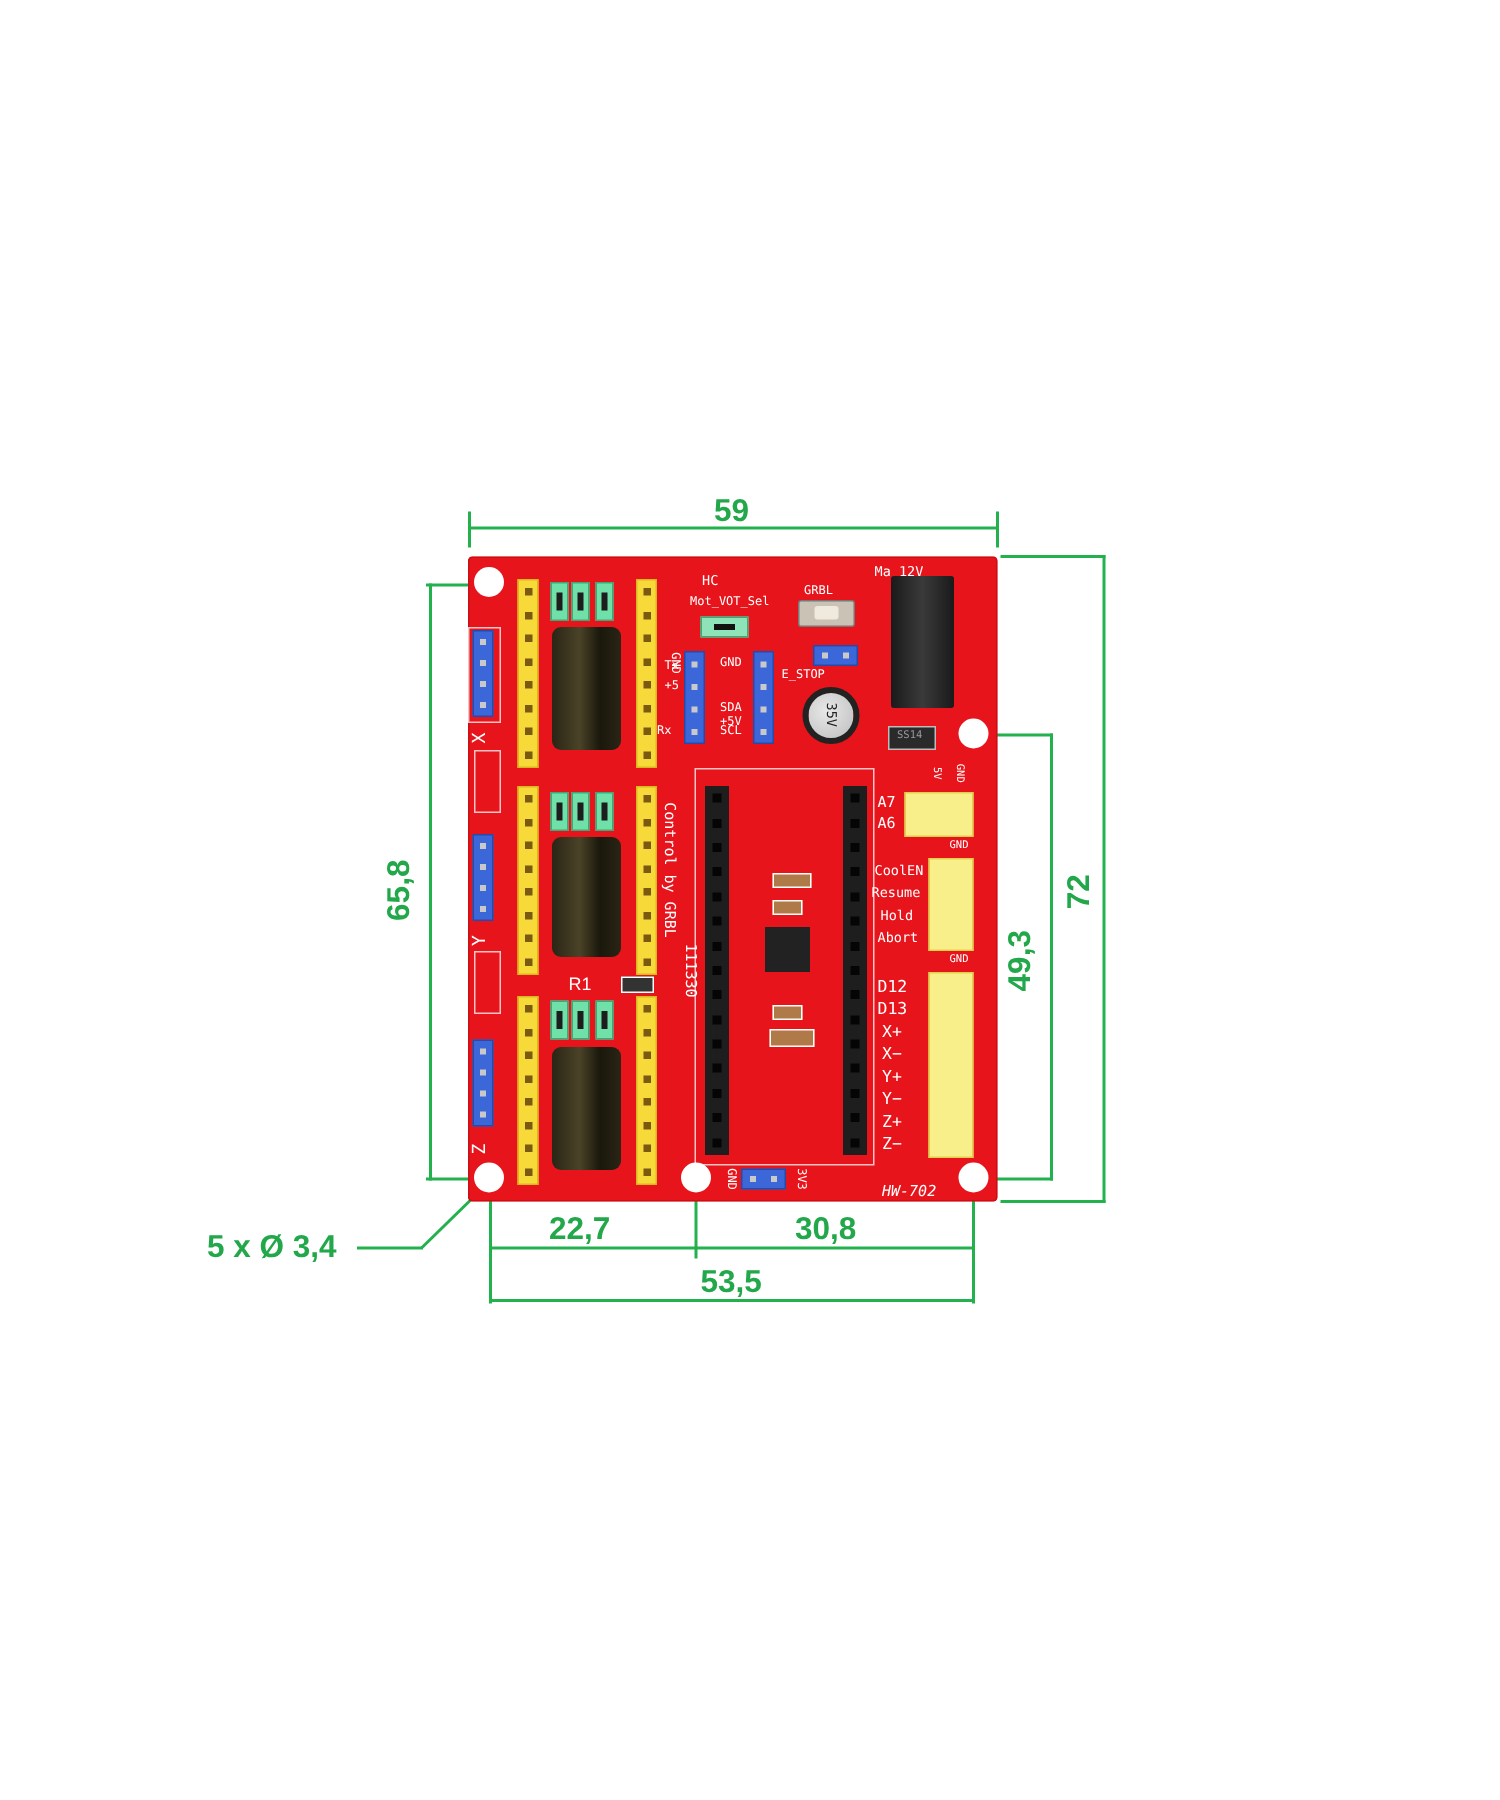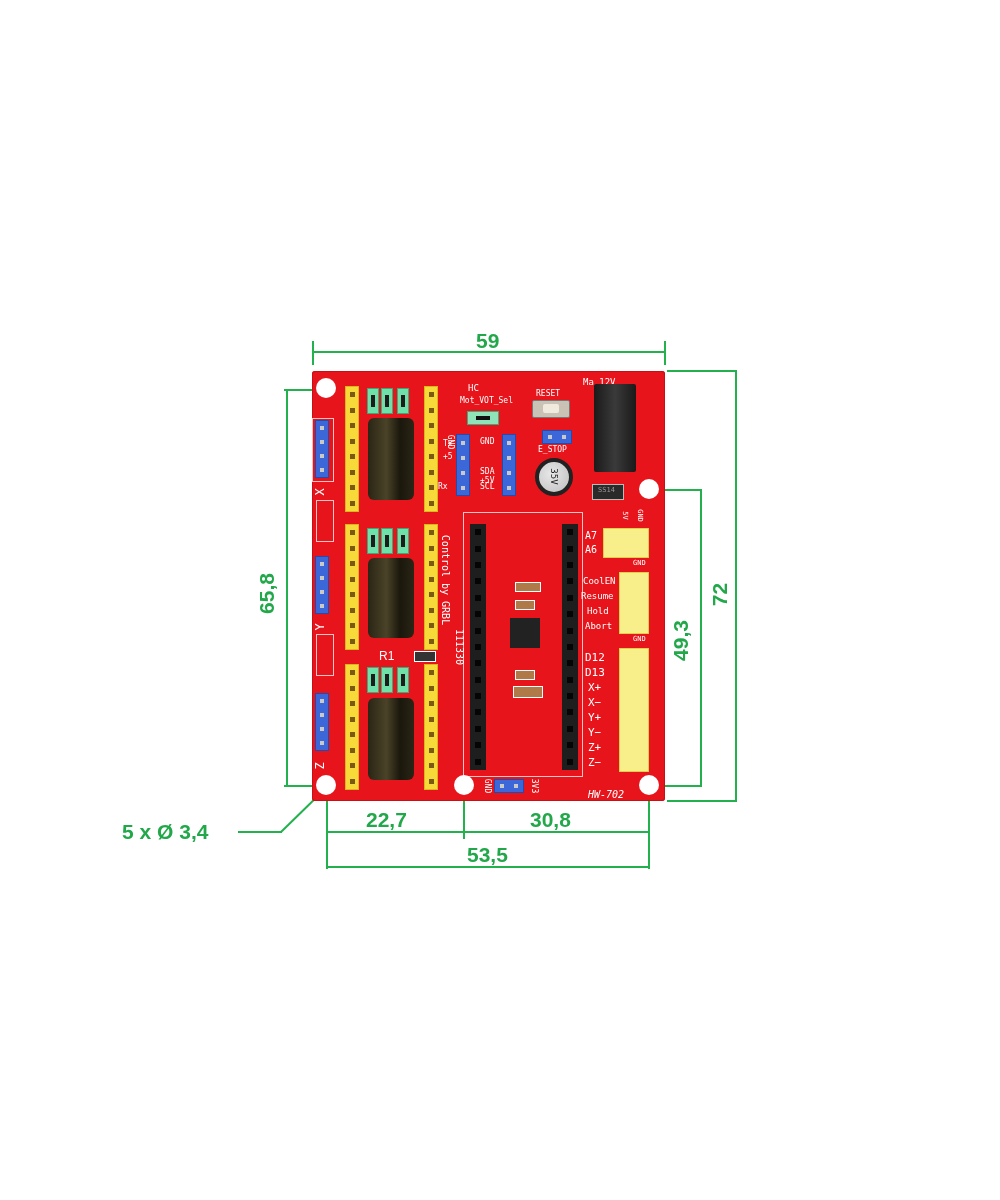--- a/index.html
+++ b/index.html
@@ -54,21 +54,21 @@
 <div class="dim-line" style="left:326px;top:831px;width:324px;height:2px;"></div>
 <div class="dim-line" style="left:326px;top:866px;width:324px;height:2px;"></div>
 <div class="dim-text" style="left:366px;top:809px;">22,7</div>
 <div class="dim-text" style="left:530px;top:809px;">30,8</div>
 <div class="dim-text" style="left:467px;top:844px;">53,5</div>
 
 <div class="dim-line" style="left:238px;top:831px;width:44px;height:2px;"></div>
 <svg class="abs" style="left:280px;top:788px;" width="50" height="46">
     <line x1="1" y1="44" x2="44" y2="2" stroke="#22b14c" stroke-width="2"></line>
   </svg>
-<div class="dim-text" style="left:122px;top:821px;">5 x Ø 3,4</div>
+<div class="dim-text" style="left:138px;top:821px;">5 x Ø 3,4</div>
 
 <div class="board"></div>
 
 <div class="hole" style="left:316px;top:378px;"></div>
 <div class="hole" style="left:639px;top:479px;"></div>
 <div class="hole" style="left:316px;top:775px;"></div>
 <div class="hole" style="left:454px;top:775px;"></div>
 <div class="hole" style="left:639px;top:775px;"></div>
 
 <div class="outline" style="left:312px;top:418px;width:20px;height:62px;"></div>
@@ -172,21 +172,21 @@
 <div class="jumper" style="left:381px;top:667px;"></div>
 <div class="jumper" style="left:397px;top:667px;"></div>
 <div class="cap" style="left:368px;top:698px;width:46px;height:82px;"></div>
 
 <div class="silk" style="left:468px;top:384px;">HC</div>
 <div class="silk" style="left:460px;top:397px;font-size:8px;">Mot_VOT_Sel</div>
 <div class="abs" style="left:467px;top:411px;width:32px;height:14px;background:#8fe3b8;border:1px solid #3fa879;box-sizing:border-box;">
     <div style="position:absolute;left:8px;top:4px;width:14px;height:4px;background:#111;"></div>
   </div>
 
-<div class="silk" style="left:536px;top:390px;font-size:8px;">RESET</div>
+<div class="silk" style="left:536px;top:390px;font-size:8px;">GRBL</div>
 <div class="abs" style="left:532px;top:400px;width:36px;height:16px;background:#c9c2b5;border:1px solid #777;border-radius:2px;">
     <div style="position:absolute;left:10px;top:3px;width:16px;height:9px;background:#efe9de;border-radius:2px;"></div>
   </div>
 
 <div class="silk" style="left:583px;top:378px;font-size:9px;">Ma      12V</div>
 <div class="abs" style="left:594px;top:384px;width:42px;height:88px;background:linear-gradient(90deg,#1a1a1a,#3a3a3a 50%,#1a1a1a);border-radius:2px;"></div>
 
 <div class="blue" style="left:456px;top:434px;width:14px;height:62px;">
     <i></i>
     <i></i>
@@ -206,21 +206,21 @@
     <i></i>
     <i></i>
     <i></i>
     <i></i>
   </div>
 
 <div class="blue blueh" style="left:542px;top:430px;width:30px;height:14px;">
     <i></i>
     <i></i>
   </div>
-<div class="silk" style="left:538px;top:446px;font-size:8px;">E_STOP</div>
+<div class="silk" style="left:521px;top:446px;font-size:8px;">E_STOP</div>
 
 <div class="abs" style="left:535px;top:458px;width:38px;height:38px;border-radius:50%;background:radial-gradient(circle at 40% 40%,#e8e8e8,#bdbdbd);border:4px solid #222;box-sizing:border-box;"></div>
 <div class="silk" style="left:545px;top:472px;color:#222;font-size:9px;transform:rotate(90deg);">35V</div>
 
 <div class="abs" style="left:592px;top:484px;width:30px;height:14px;background:#2a2a2a;border:1px solid #bbb;"></div>
 <div class="silk" style="left:598px;top:487px;font-size:7px;color:#999;">SS14</div>
 
 <div class="outline" style="left:463px;top:512px;width:118px;height:263px;"></div>
 <div class="blackheader" style="left:470px;top:524px;height:246px;">
     <i></i>

